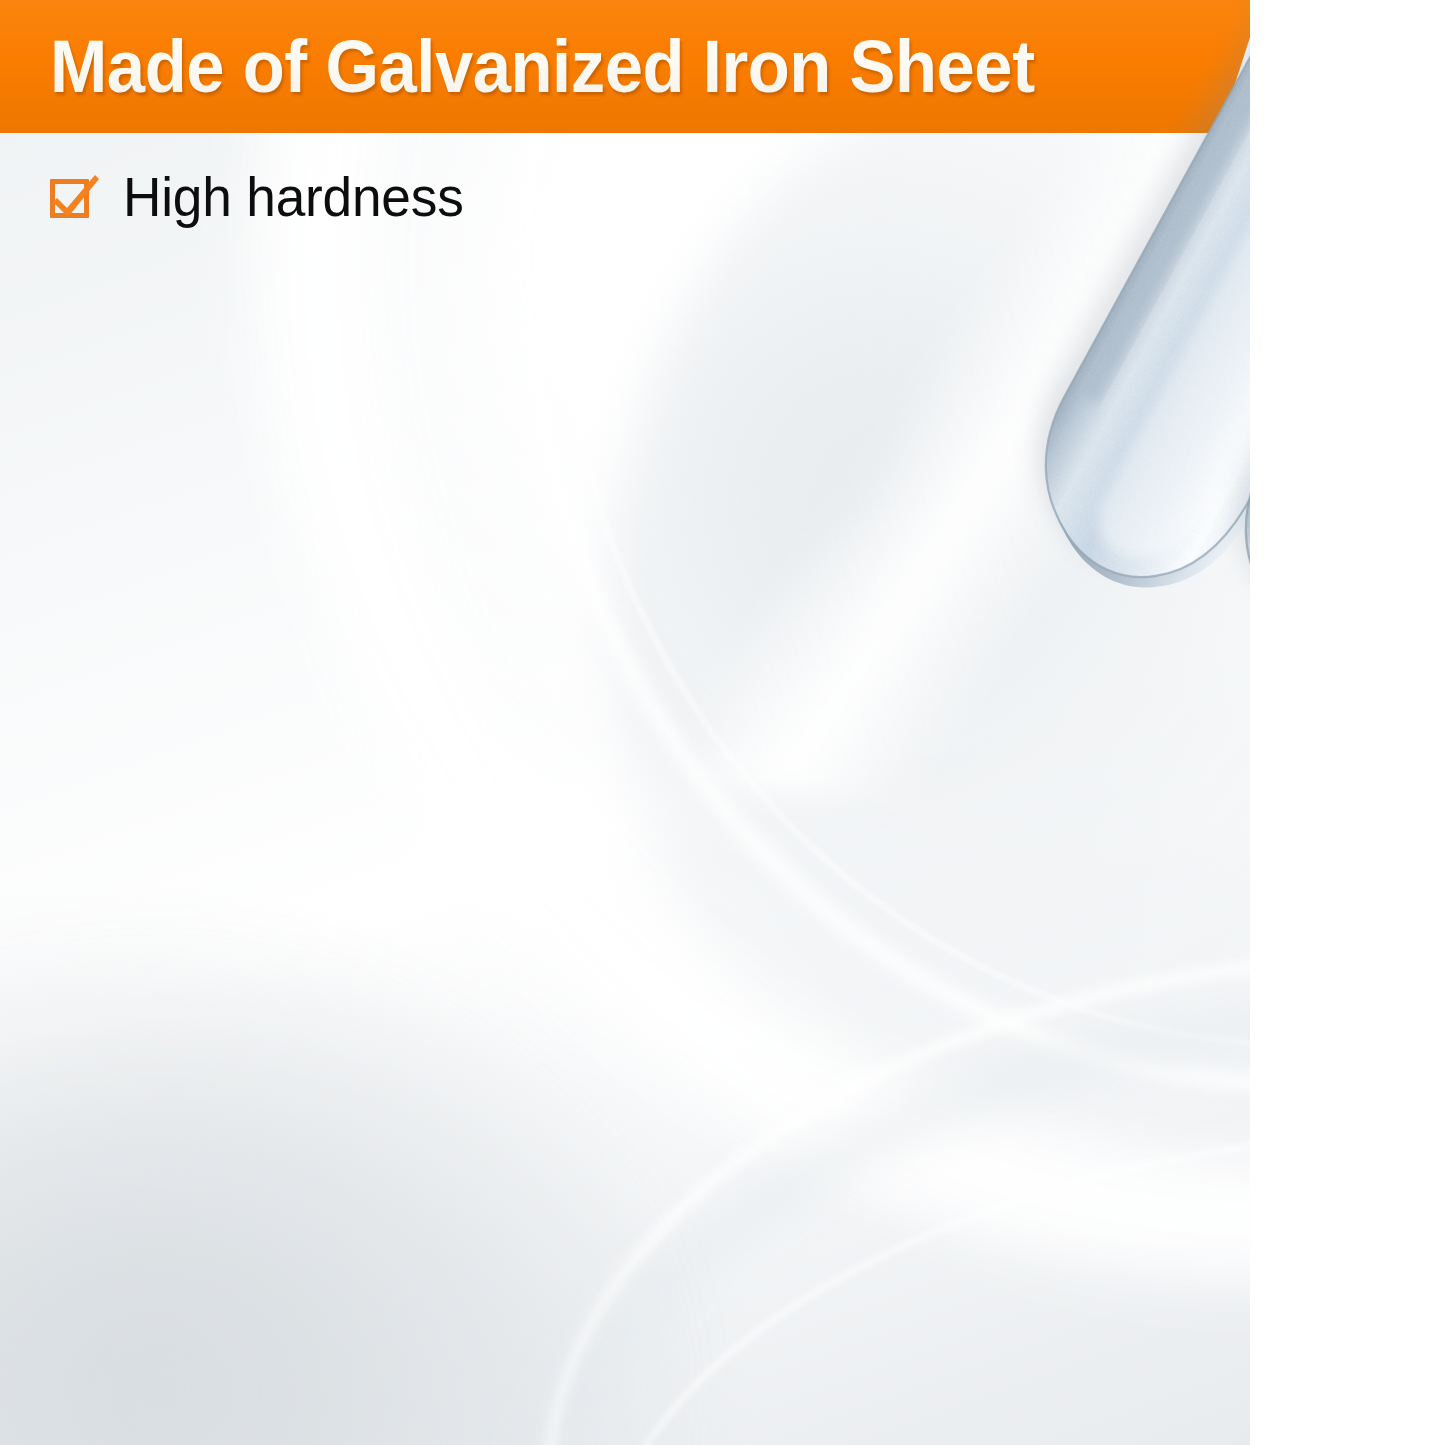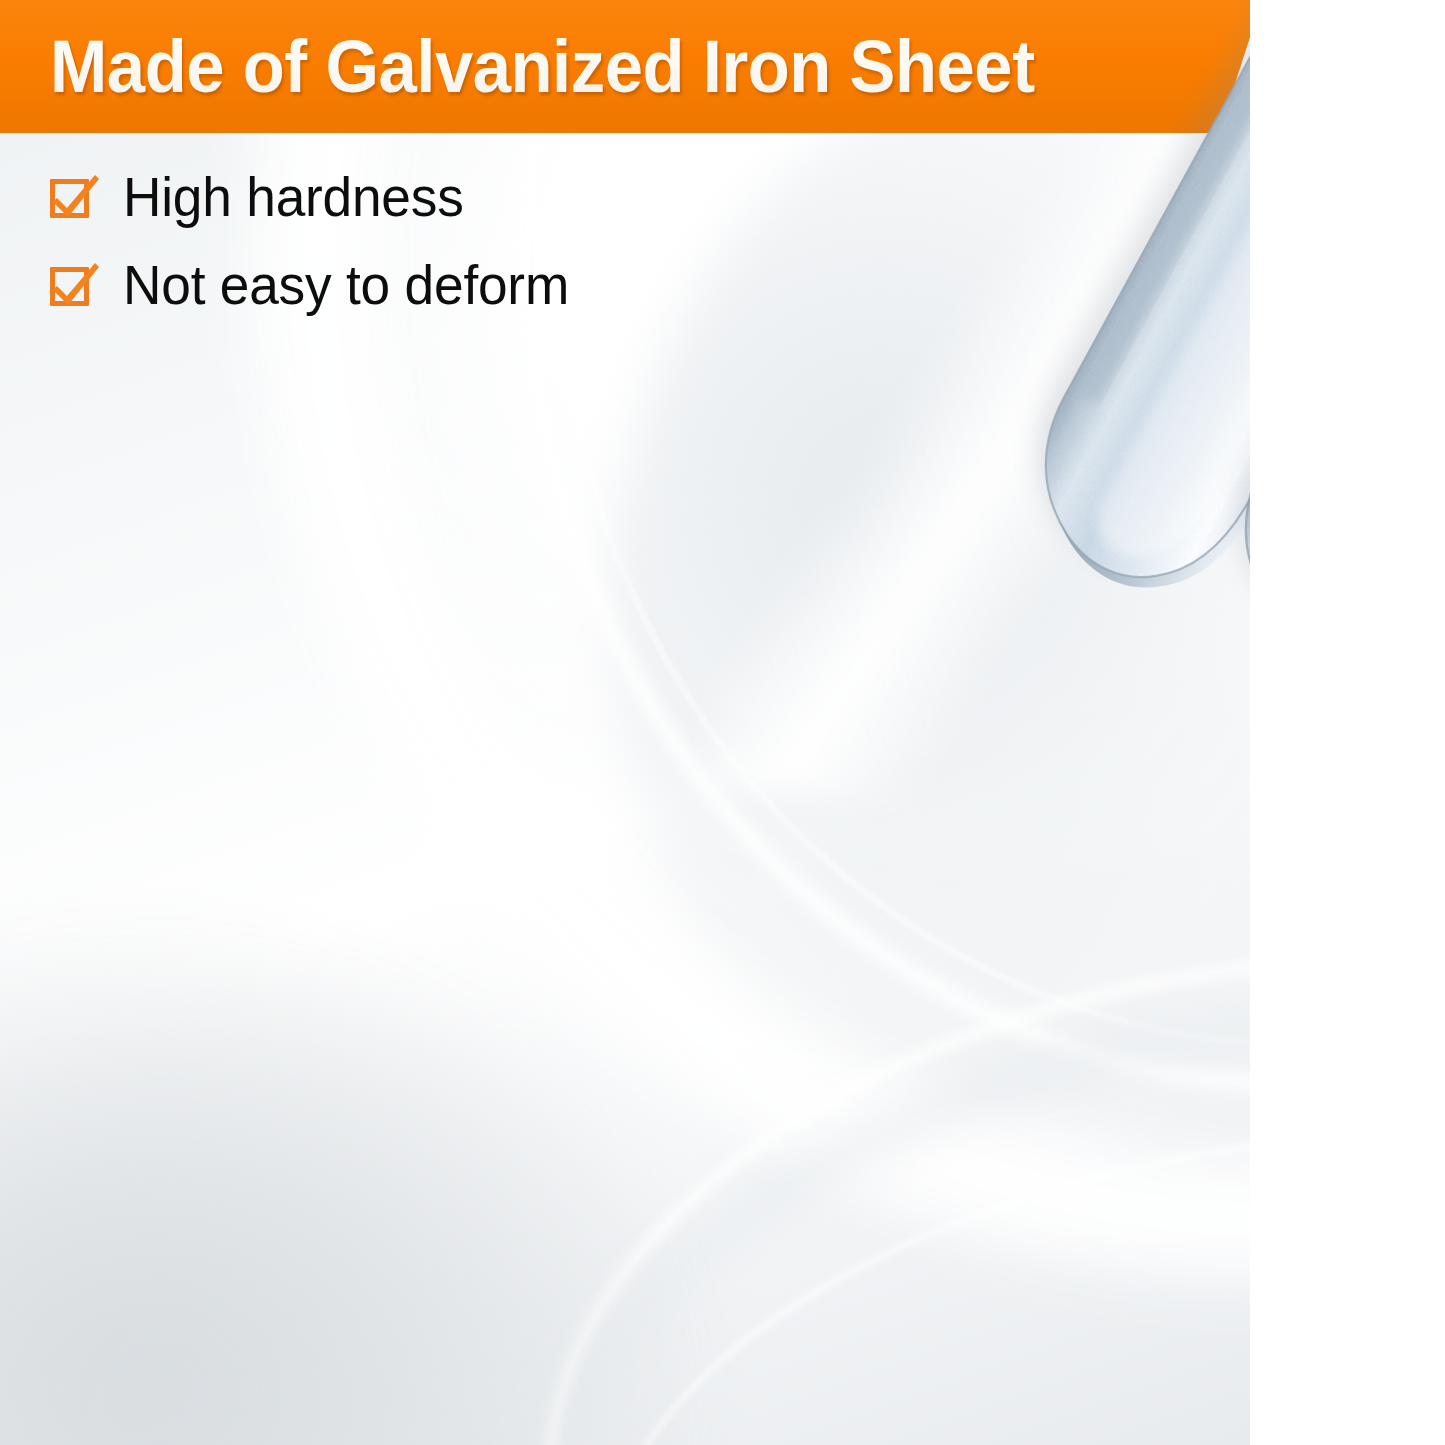--- a/index.html
+++ b/index.html
@@ -253,31 +253,20 @@
     <li class="feature">
       <span class="check-icon">
         <span class="box"></span>
         <span class="tick">
           <svg viewBox="0 0 48 44" width="48" height="44" aria-hidden="true">
             <path d="M6 24 L16 34 L44 1 L48 5 L17 43 L2 28 Z" fill="#F4821F"></path>
           </svg>
         </span>
       </span>
       <span class="feature-label">High hardness</span>
-    </li>
-    <li class="feature">
-      <span class="check-icon">
-        <span class="box"></span>
-        <span class="tick">
-          <svg viewBox="0 0 48 44" width="48" height="44" aria-hidden="true">
-            <path d="M6 24 L16 34 L44 1 L48 5 L17 43 L2 28 Z" fill="#F4821F"></path>
-          </svg>
-        </span>
-      </span>
-      <span class="feature-label">Not easy to deform</span>
     </li>
   </ul>
 
   <div class="tools">
     <svg viewBox="0 0 1445 1445" xmlns="http://www.w3.org/2000/svg" aria-hidden="true">
       <defs>
 
         <linearGradient id="zincBody" x1="0" y1="0" x2="1" y2="0" gradientUnits="objectBoundingBox">
           <stop offset="0%" stop-color="#E8EFF6"></stop>
           <stop offset="14%" stop-color="#FBFDFF"></stop>

